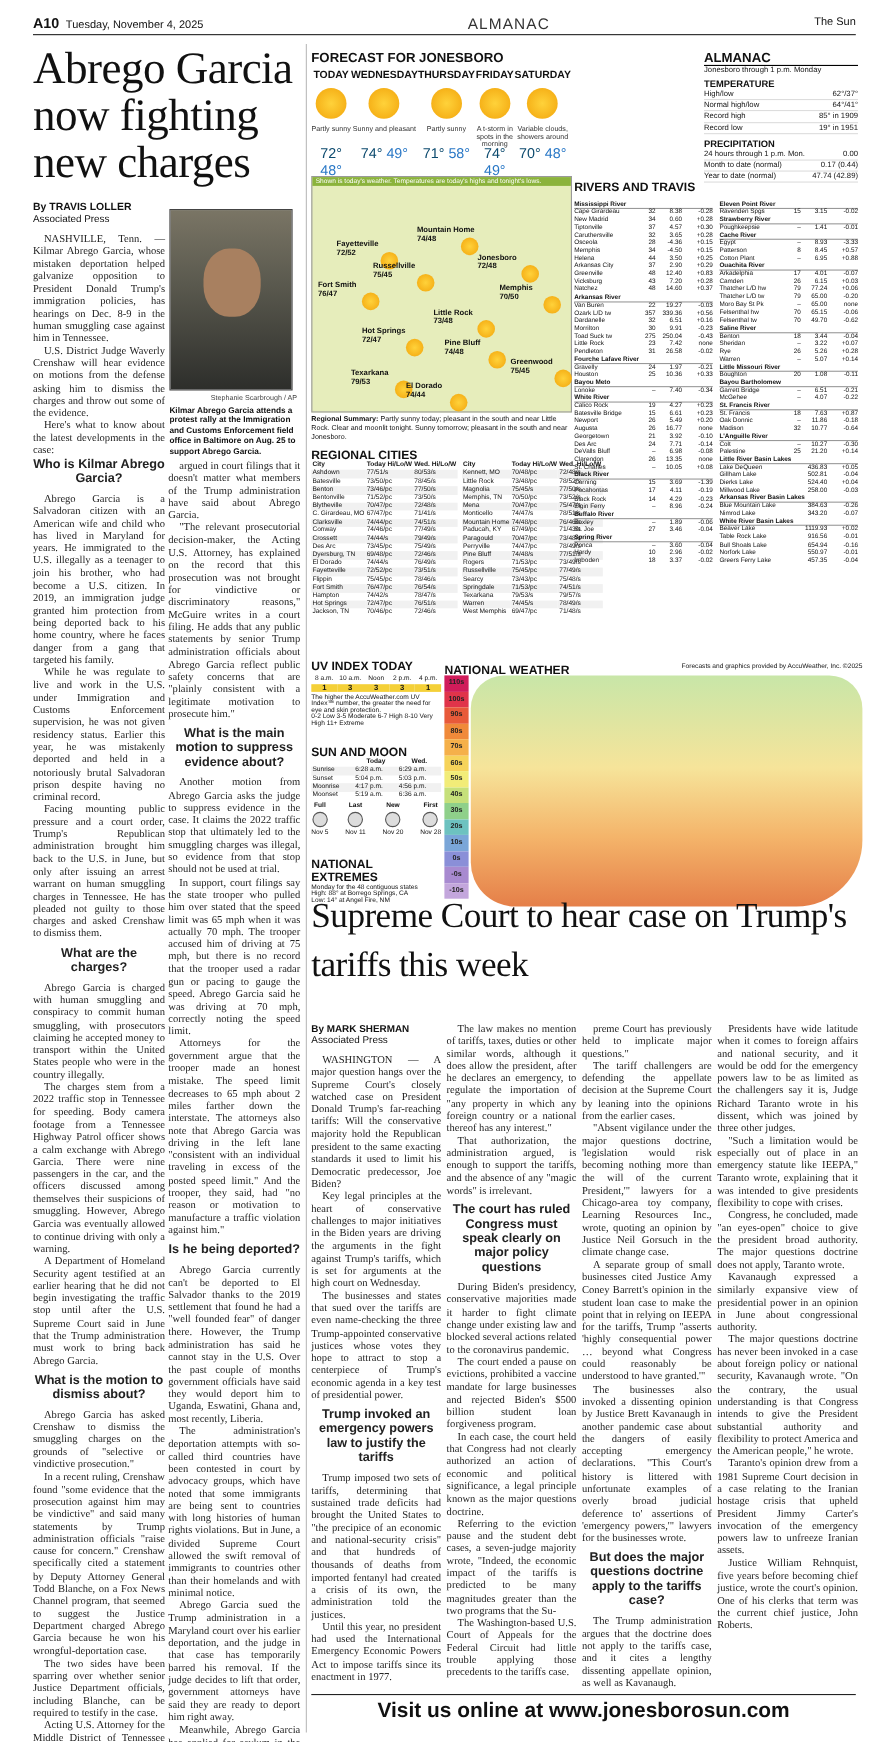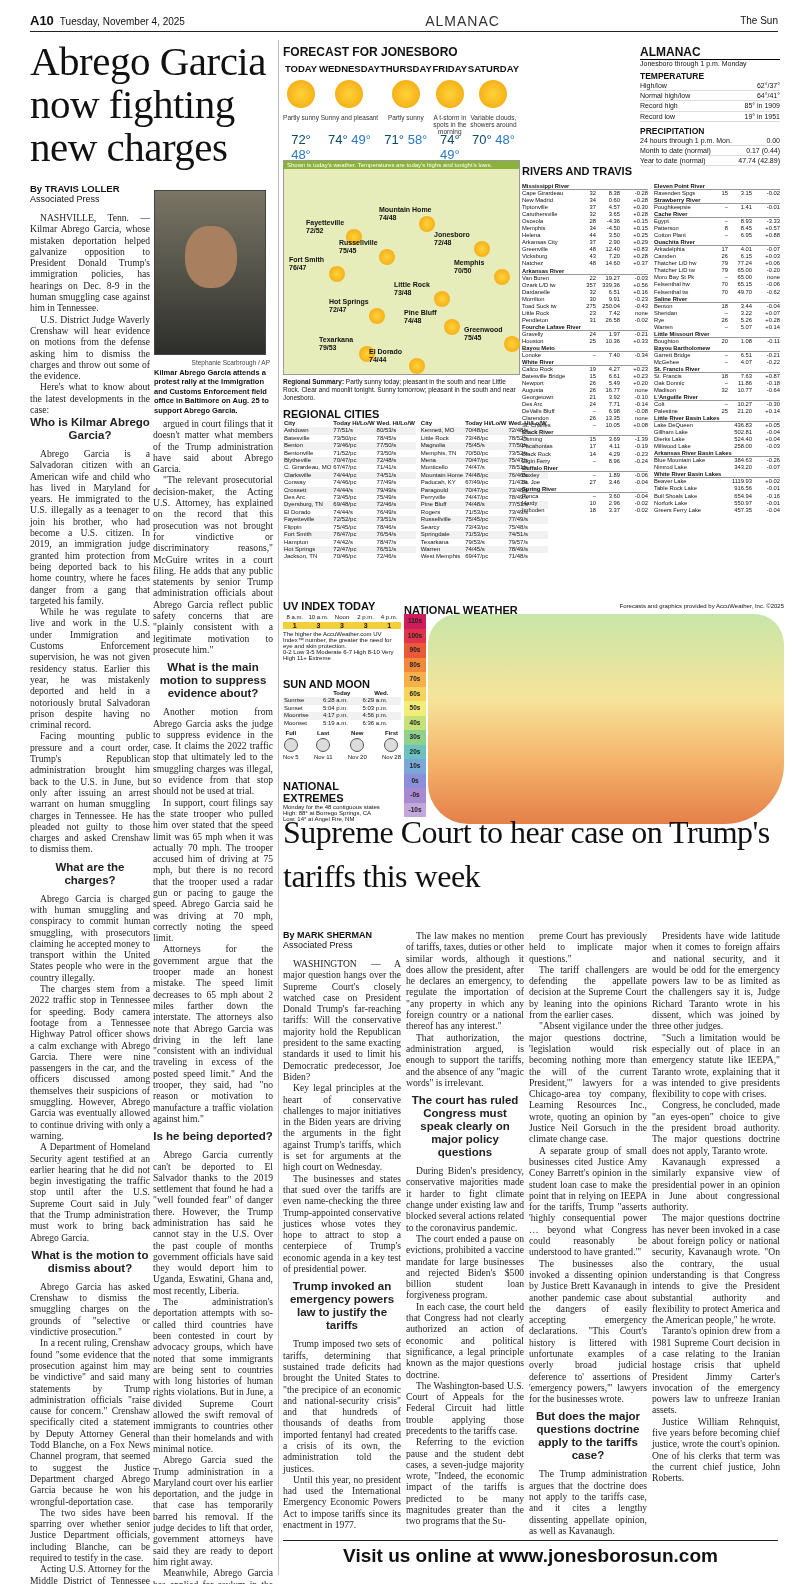--- a/index.html
+++ b/index.html
@@ -98,21 +98,21 @@
     <p>Here's what to know about the latest developments in the case:</p>
   </div>
 <div class="cols" id="s1c1b" style="left:30px;top:410px;width:120px">
     <div class="sh">Who is Kilmar Abrego Garcia?</div>
     <p>Abrego Garcia is a Salvadoran citizen with an American wife and child who has lived in Maryland for years. He immigrated to the U.S. illegally as a teenager to join his brother, who had become a U.S. citizen. In 2019, an immigration judge granted him protection from being deported back to his home country, where he faces danger from a gang that targeted his family.</p>
     <p>While he was regulate to live and work in the U.S. under Immigration and Customs Enforcement supervision, he was not given residency status. Earlier this year, he was mistakenly deported and held in a notoriously brutal Salvadoran prison despite having no criminal record.</p>
     <p>Facing mounting public pressure and a court order, Trump's Republican administration brought him back to the U.S. in June, but only after issuing an arrest warrant on human smuggling charges in Tennessee. He has pleaded not guilty to those charges and asked Crenshaw to dismiss them.</p>
     <div class="sh">What are the charges?</div>
     <p>Abrego Garcia is charged with human smuggling and conspiracy to commit human smuggling, with prosecutors claiming he accepted money to transport within the United States people who were in the country illegally.</p>
     <p>The charges stem from a 2022 traffic stop in Tennessee for speeding. Body camera footage from a Tennessee Highway Patrol officer shows a calm exchange with Abrego Garcia. There were nine passengers in the car, and the officers discussed among themselves their suspicions of smuggling. However, Abrego Garcia was eventually allowed to continue driving with only a warning.</p>
-    <p>A Department of Homeland Security agent testified at an earlier hearing that he did not begin investigating the traffic stop until after the U.S. Supreme Court said in July that the Trump administration must work to bring back Abrego Garcia.</p>
+    <p>A Department of Homeland Security agent testified at an earlier hearing that he did not begin investigating the traffic stop until after the U.S. Supreme Court said in June that the Trump administration must work to bring back Abrego Garcia.</p>
     <div class="sh">What is the motion to dismiss about?</div>
     <p>Abrego Garcia has asked Crenshaw to dismiss the smuggling charges on the grounds of "selective or vindictive prosecution."</p>
     <p>In a recent ruling, Crenshaw found "some evidence that the prosecution against him may be vindictive" and said many statements by Trump administration officials "raise cause for concern." Crenshaw specifically cited a statement by Deputy Attorney General Todd Blanche, on a Fox News Channel program, that seemed to suggest the Justice Department charged Abrego Garcia because he won his wrongful-deportation case.</p>
     <p>The two sides have been sparring over whether senior Justice Department officials, including Blanche, can be required to testify in the case.</p>
     <p>Acting U.S. Attorney for the Middle District of Tennessee Rob McGuire has</p>
   </div>
 <div class="cols" id="s1c2" style="left:153px;top:418px;width:120px">
     <p>argued in court filings that it doesn't matter what members of the Trump administration have said about Abrego Garcia.</p>
     <p>"The relevant prosecutorial decision-maker, the Acting U.S. Attorney, has explained on the record that this prosecution was not brought for vindictive or discriminatory reasons," McGuire writes in a court filing. He adds that any public statements by senior Trump administration officials about Abrego Garcia reflect public safety concerns that are "plainly consistent with a legitimate motivation to prosecute him."</p>
     <div class="sh">What is the main motion to suppress evidence about?</div>
@@ -1002,22 +1002,22 @@
     <p>Trump imposed two sets of tariffs, determining that sustained trade deficits had brought the United States to "the precipice of an economic and national-security crisis" and that hundreds of thousands of deaths from imported fentanyl had created a crisis of its own, the administration told the justices.</p>
     <p>Until this year, no president had used the International Emergency Economic Powers Act to impose tariffs since its enactment in 1977.</p>
   </div>
 <div class="cols" id="s2c2" style="left:406px;top:930px;width:118px">
     <p>The law makes no mention of tariffs, taxes, duties or other similar words, although it does allow the president, after he declares an emergency, to regulate the importation of "any property in which any foreign country or a national thereof has any interest."</p>
     <p>That authorization, the administration argued, is enough to support the tariffs, and the absence of any "magic words" is irrelevant.</p>
     <div class="sh">The court has ruled Congress must speak clearly on major policy questions</div>
     <p>During Biden's presidency, conservative majorities made it harder to fight climate change under existing law and blocked several actions related to the coronavirus pandemic.</p>
     <p>The court ended a pause on evictions, prohibited a vaccine mandate for large businesses and rejected Biden's $500 billion student loan forgiveness program.</p>
     <p>In each case, the court held that Congress had not clearly authorized an action of economic and political significance, a legal principle known as the major questions doctrine.</p>
+    <p>Referring to the eviction pause and the student debt cases, a seven-judge majority wrote, "Indeed, the economic impact of the tariffs is predicted to be many magnitudes greater than the two programs that the Su-</p>
     <p>The Washington-based U.S. Court of Appeals for the Federal Circuit had little trouble applying those precedents to the tariffs case.</p>
-    <p>Referring to the eviction pause and the student debt cases, a seven-judge majority wrote, "Indeed, the economic impact of the tariffs is predicted to be many magnitudes greater than the two programs that the Su-</p>
   </div>
 <div class="cols" id="s2c3" style="left:529px;top:930px;width:118px">
     <p>preme Court has previously held to implicate major questions."</p>
     <p>The tariff challengers are defending the appellate decision at the Supreme Court by leaning into the opinions from the earlier cases.</p>
     <p>"Absent vigilance under the major questions doctrine, 'legislation would risk becoming nothing more than the will of the current President,'" lawyers for a Chicago-area toy company, Learning Resources Inc., wrote, quoting an opinion by Justice Neil Gorsuch in the climate change case.</p>
     <p>A separate group of small businesses cited Justice Amy Coney Barrett's opinion in the student loan case to make the point that in relying on IEEPA for the tariffs, Trump "asserts 'highly consequential power … beyond what Congress could reasonably be understood to have granted.'"</p>
     <p>The businesses also invoked a dissenting opinion by Justice Brett Kavanaugh in another pandemic case about the dangers of easily accepting emergency declarations. "This Court's history is littered with unfortunate examples of overly broad judicial deference to' assertions of 'emergency powers,'" lawyers for the businesses wrote.</p>
     <div class="sh">But does the major questions doctrine apply to the tariffs case?</div>
     <p>The Trump administration argues that the doctrine does not apply to the tariffs case, and it cites a lengthy dissenting appellate opinion, as well as Kavanaugh.</p>
   </div>

